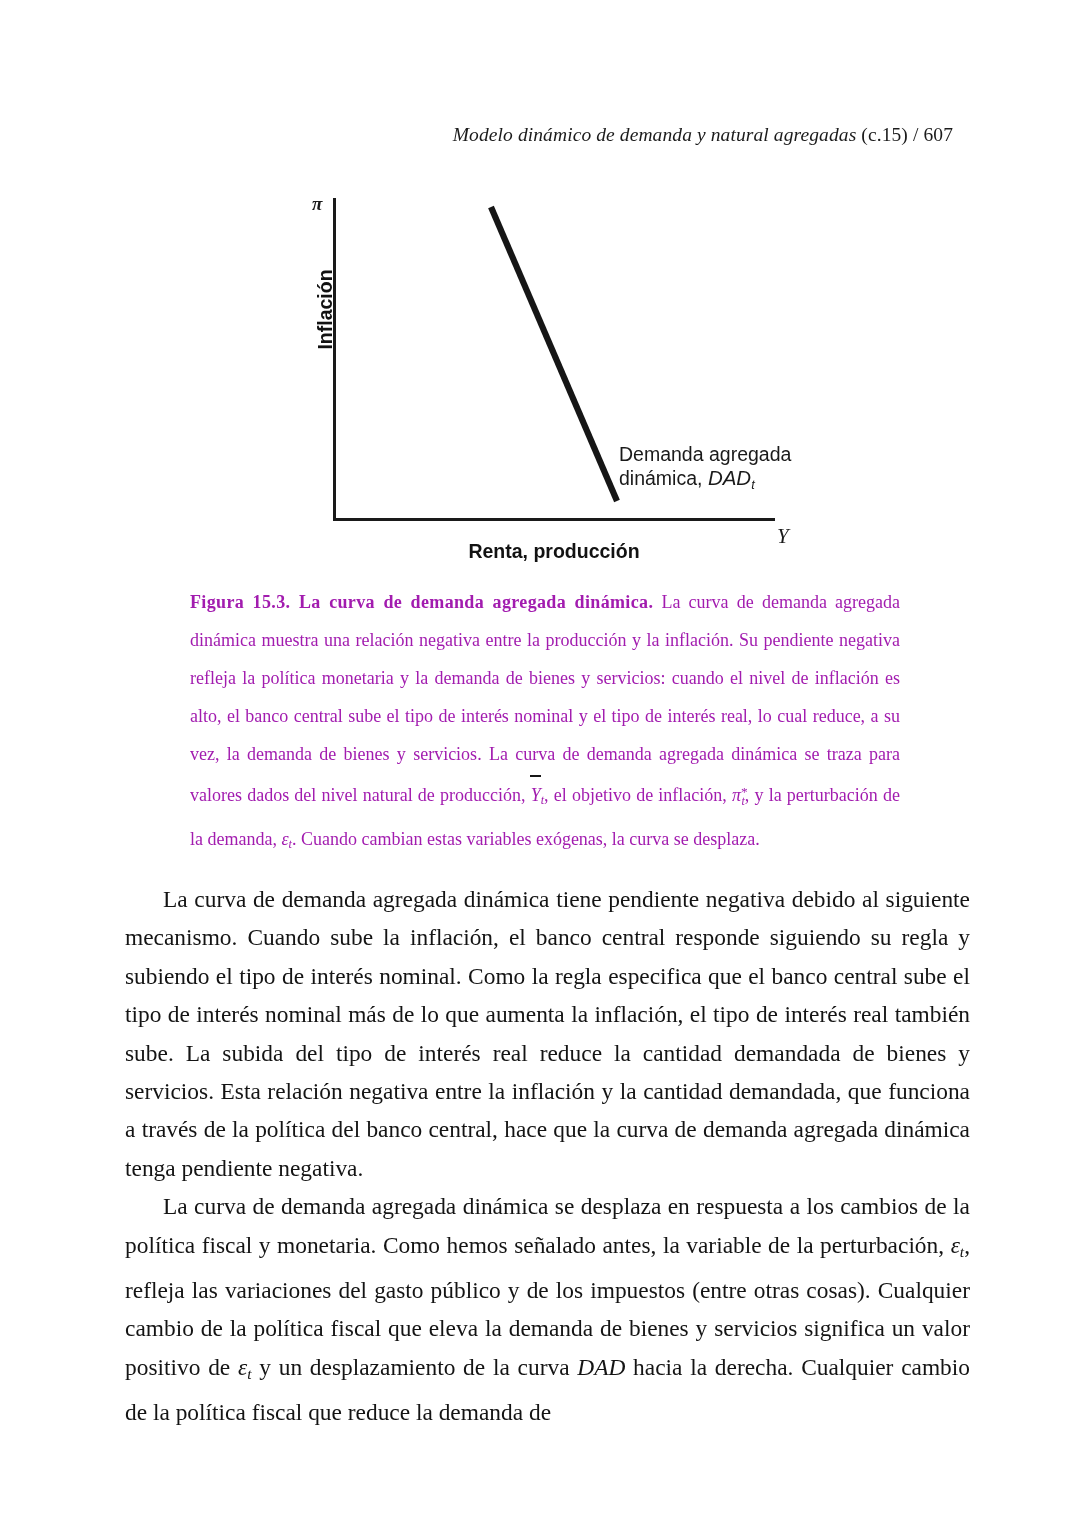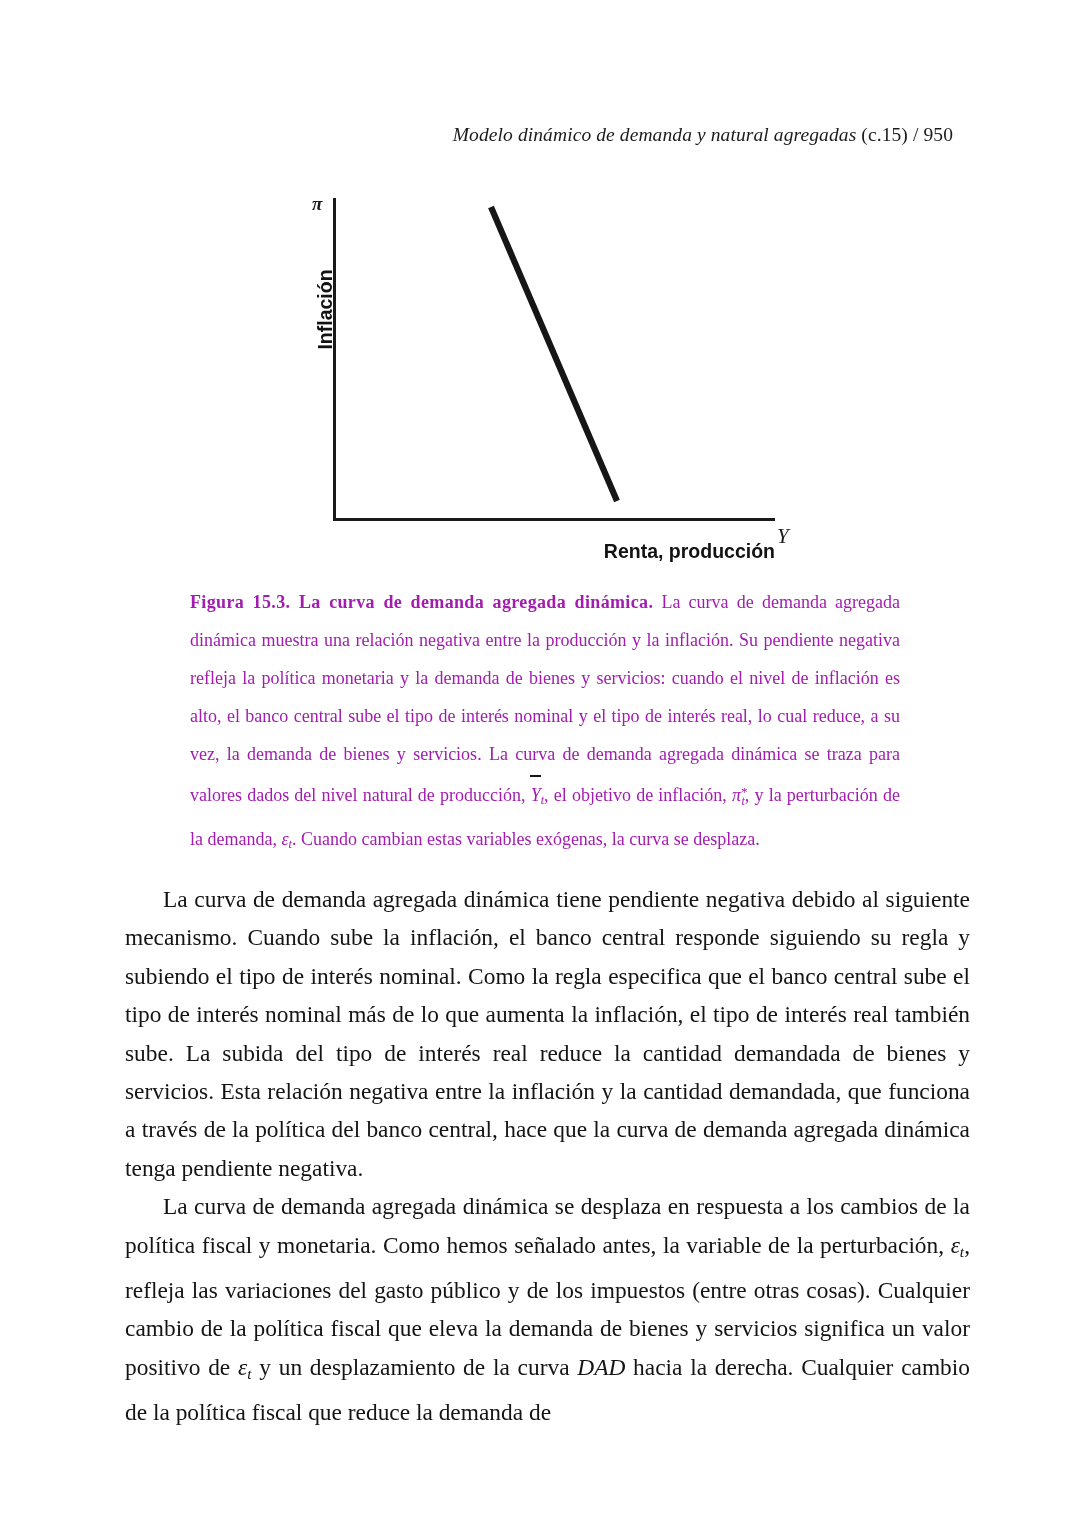--- a/index.html
+++ b/index.html
@@ -108,21 +108,21 @@
     font-weight: 700;
     font-size: 19.5px;
     color: #121212;
     white-space: nowrap;
   }
   .label-x {
     position: absolute;
     left: 53px;
     top: 362px;
     width: 442px;
-    text-align: right;
+    text-align: center;
     font-family: "Liberation Sans", sans-serif;
     font-weight: 700;
     font-size: 19.5px;
     color: #121212;
     white-space: nowrap;
   }
 
   
   .curve-svg {
     position: absolute;
@@ -238,39 +238,43 @@
     vertical-align: -0.26em;
   }
 </style>
 </head>
 <body>
 
 <div class="running-head">
   <span class="rh-title">Modelo dinámico de demanda y natural agregadas</span>
   <span class="rh-chap">(c.15)</span>
   <span class="rh-sep">/</span>
-  <span class="rh-page">950</span>
+  <span class="rh-page">607</span>
 </div>
 
 <div class="figure-block">
   <div class="chart">
 
     <div class="axis-y"></div>
     <div class="axis-x"></div>
 
     <div class="sym-pi">π</div>
     <div class="sym-Y">Y</div>
 
     <div class="label-y">Inflación</div>
     <div class="label-x">Renta, producción</div>
 
     <svg class="curve-svg" viewBox="0 0 540 400">
       <line x1="211" y1="29" x2="337" y2="323" stroke="#161616" stroke-width="6.2" stroke-linecap="butt"></line>
     </svg>
 
+    <div class="curve-note">
+      <div>Demanda agregada</div>
+      <div><span>dinámica, </span><span class="ital">DAD</span><sub>t</sub></div>
+    </div>
   </div>
 </div>
 
 <div class="caption"><b>Figura 15.3. La curva de demanda agregada dinámica.</b> <span>La curva de demanda agregada dinámica muestra una relación negativa entre la producción y la inflación. Su pendiente negativa refleja la política monetaria y la demanda de bienes y servicios: cuando el nivel de inflación es alto, el banco central sube el tipo de interés nominal y el tipo de interés real, lo cual reduce, a su vez, la demanda de bienes y servicios. La curva de demanda agregada dinámica se traza para valores dados del nivel natural de producción, </span><span class="overbar">Y</span><sub>t</sub><span>, el objetivo de inflación, </span><span class="pistar"><span>π</span><span class="ss-sup">*</span><span class="ss-sub">t</span></span><span>, y la perturbación de la demanda, </span><span class="mathi">ε</span><sub>t</sub><span>. Cuando cambian estas variables exógenas, la curva se desplaza.</span></div>
 
 <div class="body-text">
   <p class="indent">La curva de demanda agregada dinámica tiene pendiente negativa debido al siguiente mecanismo. Cuando sube la inflación, el banco central responde siguiendo su regla y subiendo el tipo de interés nominal. Como la regla especifica que el banco central sube el tipo de interés nominal más de lo que aumenta la inflación, el tipo de interés real también sube. La subida del tipo de interés real reduce la cantidad demandada de bienes y servicios. Esta relación negativa entre la inflación y la cantidad demandada, que funciona a través de la política del banco central, hace que la curva de demanda agregada dinámica tenga pendiente negativa.</p>
   <p class="indent"><span>La curva de demanda agregada dinámica se desplaza en respuesta a los cambios de la política fiscal y monetaria. Como hemos señalado antes, la variable de la perturbación, </span><span class="mathi">ε</span><sub>t</sub><span>, refleja las variaciones del gasto público y de los impuestos (entre otras cosas). Cualquier cambio de la política fiscal que eleva la demanda de bienes y servicios significa un valor positivo de </span><span class="mathi">ε</span><sub>t</sub><span> y un desplazamiento de la curva </span><span class="mathi">DAD</span><span> hacia la derecha. Cualquier cambio de la política fiscal que reduce la demanda de</span></p>
 </div>
 

